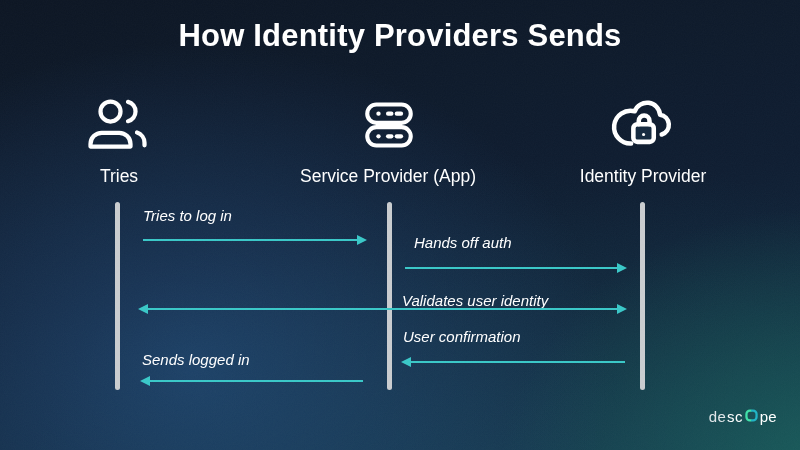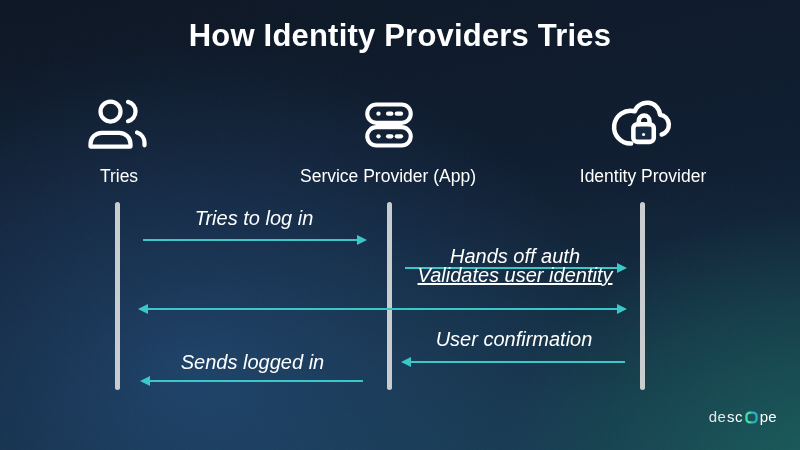--- a/index.html
+++ b/index.html
@@ -37,59 +37,59 @@
   .lifeline{
     position:absolute;top:202px;height:188px;width:5px;
     background:var(--lifeline,#c9cccf);border-radius:2.5px;
   }
   .ll-user{left:115px;}
   .ll-sp{left:387px;}
   .ll-idp{left:640px;}
   
   .msg-label{
     position:absolute;color:var(--text,#fff);font-style:italic;
-    font-size:20px;text-align:center;white-space:nowrap;
+    font-size:15px;white-space:nowrap;
   }
   .msg-arrow{position:absolute;height:2px;background:var(--accent,#39c7c7);}
   .msg-arrow.right::after{
     content:"";position:absolute;right:-2px;top:-4px;width:0;height:0;
     border-left:10px solid var(--accent,#39c7c7);
     border-top:5px solid transparent;border-bottom:5px solid transparent;
   }
   .msg-arrow.left::before{
     content:"";position:absolute;left:-2px;top:-4px;width:0;height:0;
     border-right:10px solid var(--accent,#39c7c7);
     border-top:5px solid transparent;border-bottom:5px solid transparent;
   }
   .m1 .msg-label{left:143px;top:207px;width:222px;}
   .m1 .msg-arrow{left:143px;top:239px;width:222px;}
-  .m2 .msg-label{left:405px;top:234px;width:220px;margin-top:11px;}
+  .m2 .msg-label{left:414px;top:234px;width:220px;}
   .m2 .msg-arrow{left:405px;top:267px;width:220px;}
-  .m3 .msg-label{left:402px;top:264px;width:226px;text-decoration:underline;}
+  .m3 .msg-label{left:402px;top:292px;width:226px;}
   .m3 .msg-arrow{left:140px;top:308px;width:485px;}
   .m4 .msg-label{left:403px;top:328px;width:222px;}
   .m4 .msg-arrow{left:403px;top:361px;width:222px;}
   .m5 .msg-label{left:142px;top:351px;width:221px;}
   .m5 .msg-arrow{left:142px;top:380px;width:221px;}
   
   .logo{
     position:absolute;right:23px;bottom:25px;
-    display:flex;align-items:center;gap:1px;
+    display:flex;gap:1px;
     color:var(--text,#fff);font-size:15px;letter-spacing:.3px;
   }
   .logo .lt{font-weight:400;color:#dfe5e8;}
   .logo .bd{font-weight:400;color:#fff;}
   .logo svg{display:block;margin:1px 1px 0 1px;}
 </style>
 </head>
 <body>
 
 <div class="canvas">
 
-  <h1 class="title">How Identity Providers Tries</h1>
+  <h1 class="title">How Identity Providers Sends</h1>
 
   <div class="actor-icon icon-user">
     <svg width="62" height="60" viewBox="0 0 24 24" fill="none" stroke="#fff" stroke-width="1.7" stroke-linecap="round" stroke-linejoin="round">
       <circle cx="9" cy="7" r="4"></circle>
       <path d="M17 21v-1a4.5 4.5 0 0 0-4.5-4.5h-7A4.5 4.5 0 0 0 1 20v1z"></path>
       <path d="M22.6 20.5v-1a4.3 4.3 0 0 0-3-4.1"></path>
       <path d="M16 3.13a4 4 0 0 1 0 7.75"></path>
     </svg>
   </div>
   <div class="actor-icon icon-server">

